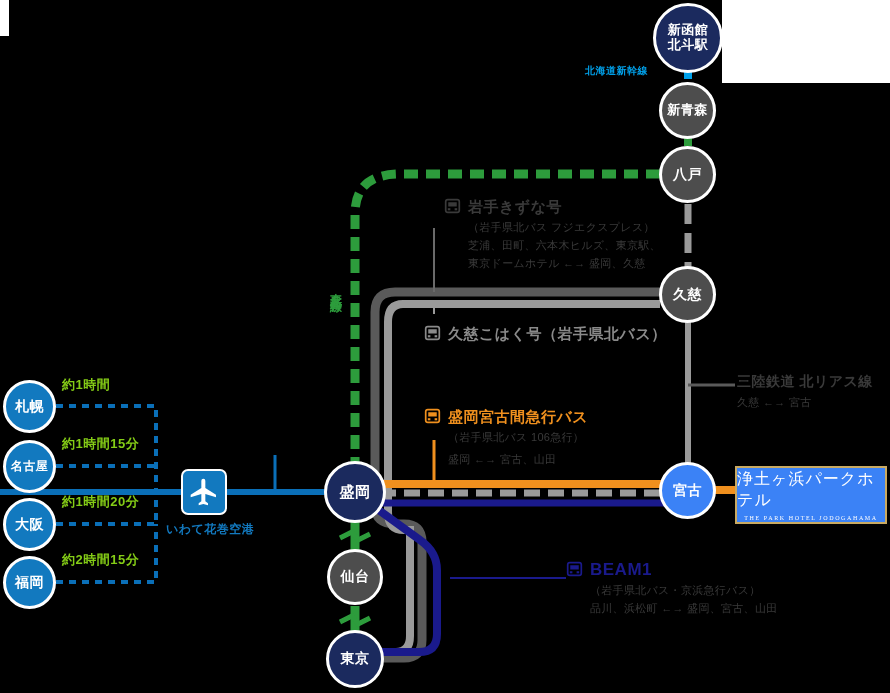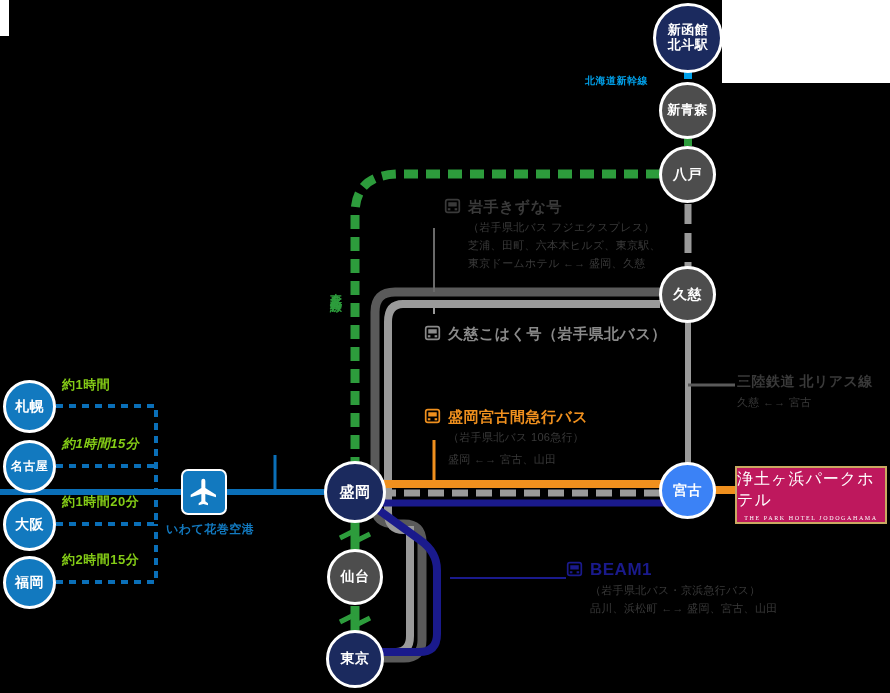--- a/index.html
+++ b/index.html
@@ -54,21 +54,21 @@
   }
   .airport svg{width:32px;height:32px;}
 
   .timelbl{
     position:absolute;color:#84cc16;font-size:13px;font-weight:700;
     letter-spacing:.5px;white-space:nowrap;
   }
 
   .hotel{
     position:absolute;
-    background:#be185d;
+    background:#3b82f6;
     border:2px solid #c9a961;
     box-sizing:border-box;
     display:flex;flex-direction:column;
     align-items:center;justify-content:center;
   }
   .hotel .jp{color:#ffffff;font-size:16px;letter-spacing:1px;font-family:"Liberation Serif","DejaVu Serif",serif;}
   .hotel .en{color:#ffffff;font-size:6px;letter-spacing:1.6px;margin-top:4px;font-family:"Liberation Serif","DejaVu Serif",serif;}
 
   .vtext{
     position:absolute;color:#2d9c3c;font-weight:700;font-size:12px;
@@ -186,32 +186,32 @@
     <span>名古屋</span>
   </div>
   <div class="node cyan" style="left:3px;top:498px;width:53px;height:53px;font-size:14px;">
     <span>大阪</span>
   </div>
   <div class="node cyan" style="left:3px;top:556px;width:53px;height:53px;font-size:14px;">
     <span>福岡</span>
   </div>
 
   <div class="timelbl" style="left:62px;top:376px;">約1時間</div>
-  <div class="timelbl" style="left:62px;top:435px;font-style:italic;">約1時間15分</div>
+  <div class="timelbl" style="left:62px;top:435px;">約1時間15分</div>
   <div class="timelbl" style="left:62px;top:493px;">約1時間20分</div>
   <div class="timelbl" style="left:62px;top:551px;">約2時間15分</div>
 
   <div class="airport" style="left:181px;top:469px;">
     <svg viewBox="0 0 24 24">
       <path fill="#ffffff" d="M21 16v-2l-8-5V3.5a1.5 1.5 0 0 0-3 0V9l-8 5v2l8-2.5V19l-2 1.5V22l3.5-1 3.5 1v-1.5L13 19v-5.5L21 16z"></path>
     </svg>
   </div>
   <div class="airlbl" style="left:166px;top:521px;">いわて花巻空港</div>
 
-  <div class="shinklbl" style="left:585px;top:74px;text-align:center;">北海道新幹線</div>
+  <div class="shinklbl" style="left:585px;top:64px;text-align:center;">北海道新幹線</div>
   <div class="vtext" style="left:327px;top:283px;">東北新幹線</div>
 
   <div class="legend" style="left:444px;top:198px;color:#3a3a3a;">
     <div class="ttl">
       <span class="busicon">
         <svg viewBox="0 0 20 20" width="17" height="17">
           <rect x="2" y="2" width="16" height="15" rx="2.5" fill="none" stroke="#3a3a3a" stroke-width="2"></rect>
           <rect x="5" y="5" width="10" height="5" fill="#3a3a3a"></rect>
           <rect x="4.5" y="12" width="3" height="2.5" fill="#3a3a3a"></rect>
           <rect x="12.5" y="12" width="3" height="2.5" fill="#3a3a3a"></rect>

